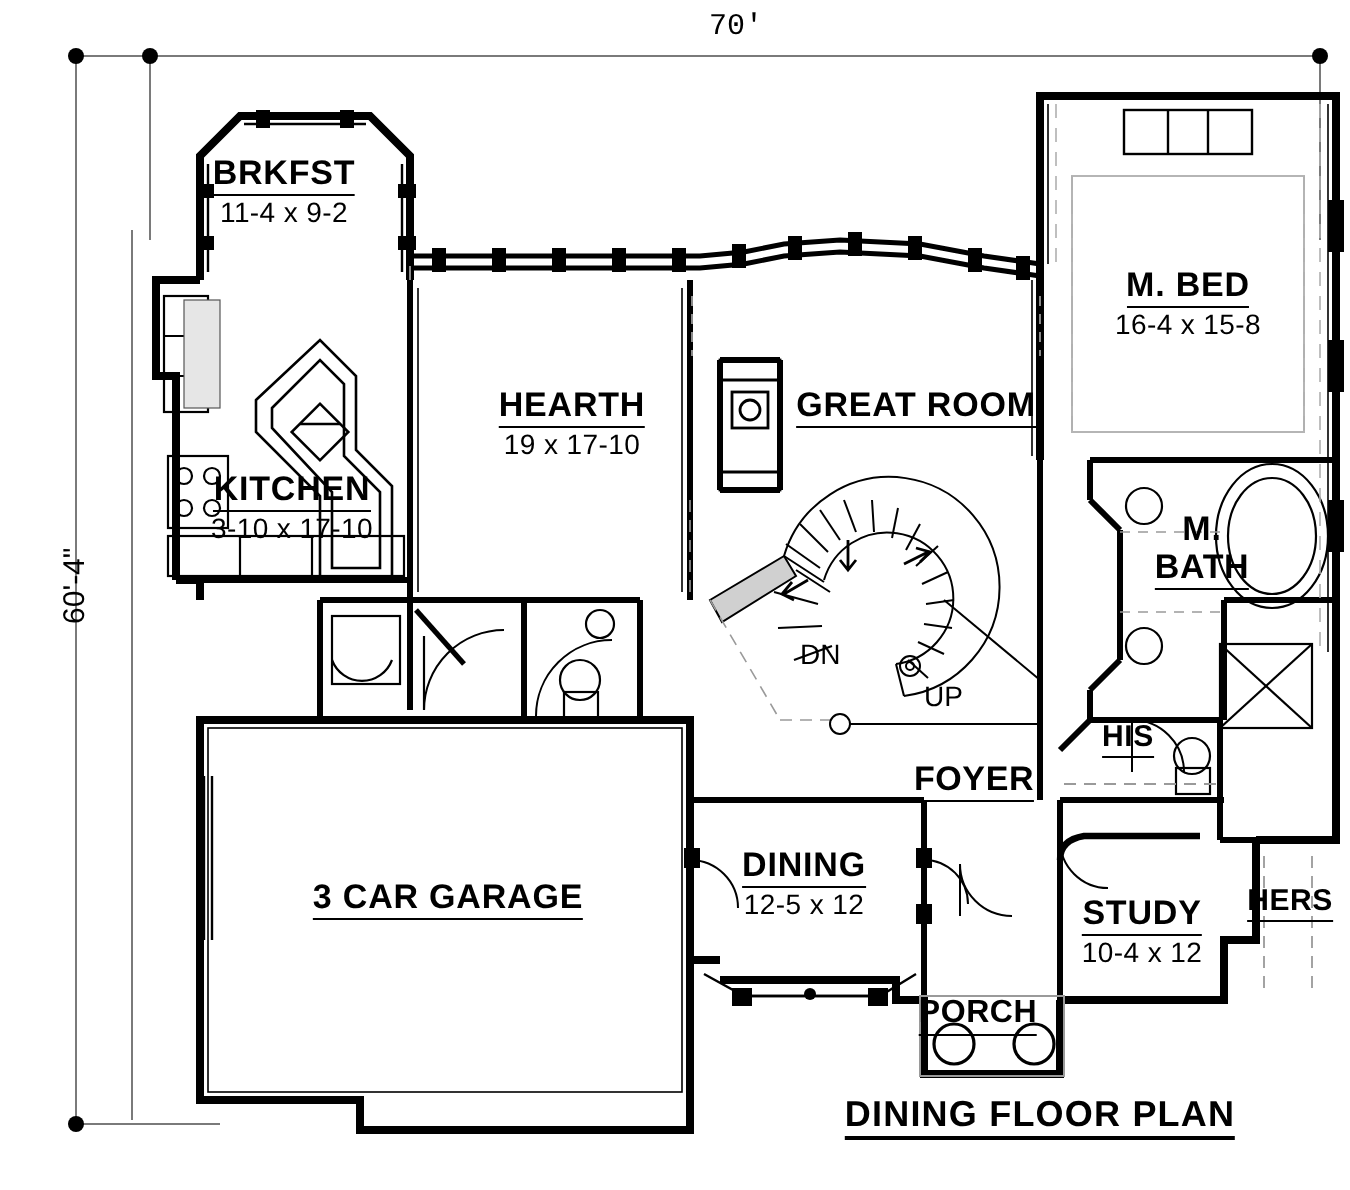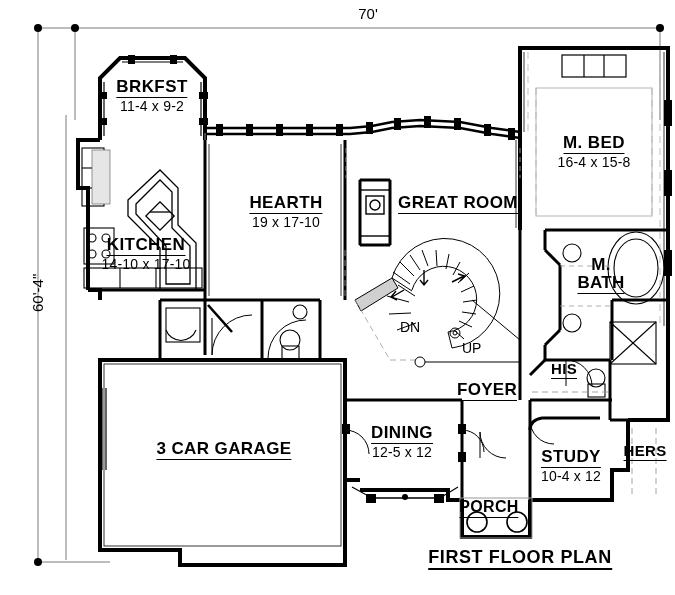--- a/index.html
+++ b/index.html
@@ -60,20 +60,21 @@
     padding-bottom: 1px;
   }
   .stair-lbl {
     font-size: 14px;
     font-weight: normal;
     margin-left: 36px;
   }
   .dim-text {
     font-size: 15px;
     font-weight: normal;
+    font-family: Liberation Mono, monospace;
   }
   .dim-text-vert {
     font-size: 15px;
     font-weight: normal;
     transform: rotate(-90deg);
     transform-origin: center center;
   }
   .title-text {
     font-weight: bold;
     font-size: 18px;
@@ -400,28 +401,28 @@
       <line x1="536" y1="88" x2="536" y2="216"></line>
       <line x1="652" y1="88" x2="652" y2="216"></line>
     </g>
 
   </svg>
 
   <div class="lbl dim-text ctr" style="left:368px; top:6px;">70'</div>
 
   <div class="lbl dim-text-vert" style="left:8px; top:285px; width:60px; text-align:center;">60'-4"</div>
 
-  <div class="lbl ctr" style="left:152px; top:78px;">
+  <div class="lbl ctr" style="left:142px; top:78px;">
     <span class="room-name">BRKFST</span>
     <span class="room-dims">11-4 x 9-2</span>
   </div>
 
   <div class="lbl ctr" style="left:146px; top:236px;">
     <span class="room-name">KITCHEN</span>
-    <span class="room-dims">14-10 x 17-10</span>
+    <span class="room-dims">3-10 x 17-10</span>
   </div>
 
   <div class="lbl ctr" style="left:286px; top:194px;">
     <span class="room-name">HEARTH</span>
     <span class="room-dims">19 x 17-10</span>
   </div>
 
   <div class="lbl ctr" style="left:458px; top:194px;">
     <span class="room-name">GREAT ROOM</span>
   </div>
@@ -464,16 +465,16 @@
 
   <div class="lbl ctr" style="left:224px; top:440px;">
     <span class="room-name">3 CAR GARAGE</span>
   </div>
 
   <div class="lbl stair-lbl" style="left:364px; top:320px;">DN</div>
 
   <div class="lbl stair-lbl" style="left:426px; top:341px;">UP</div>
 
   <div class="lbl ctr" style="left:520px; top:548px;">
-    <span class="title-text">FIRST FLOOR PLAN</span>
+    <span class="title-text">DINING FLOOR PLAN</span>
   </div>
 
 </div>
 
 </body></html>

